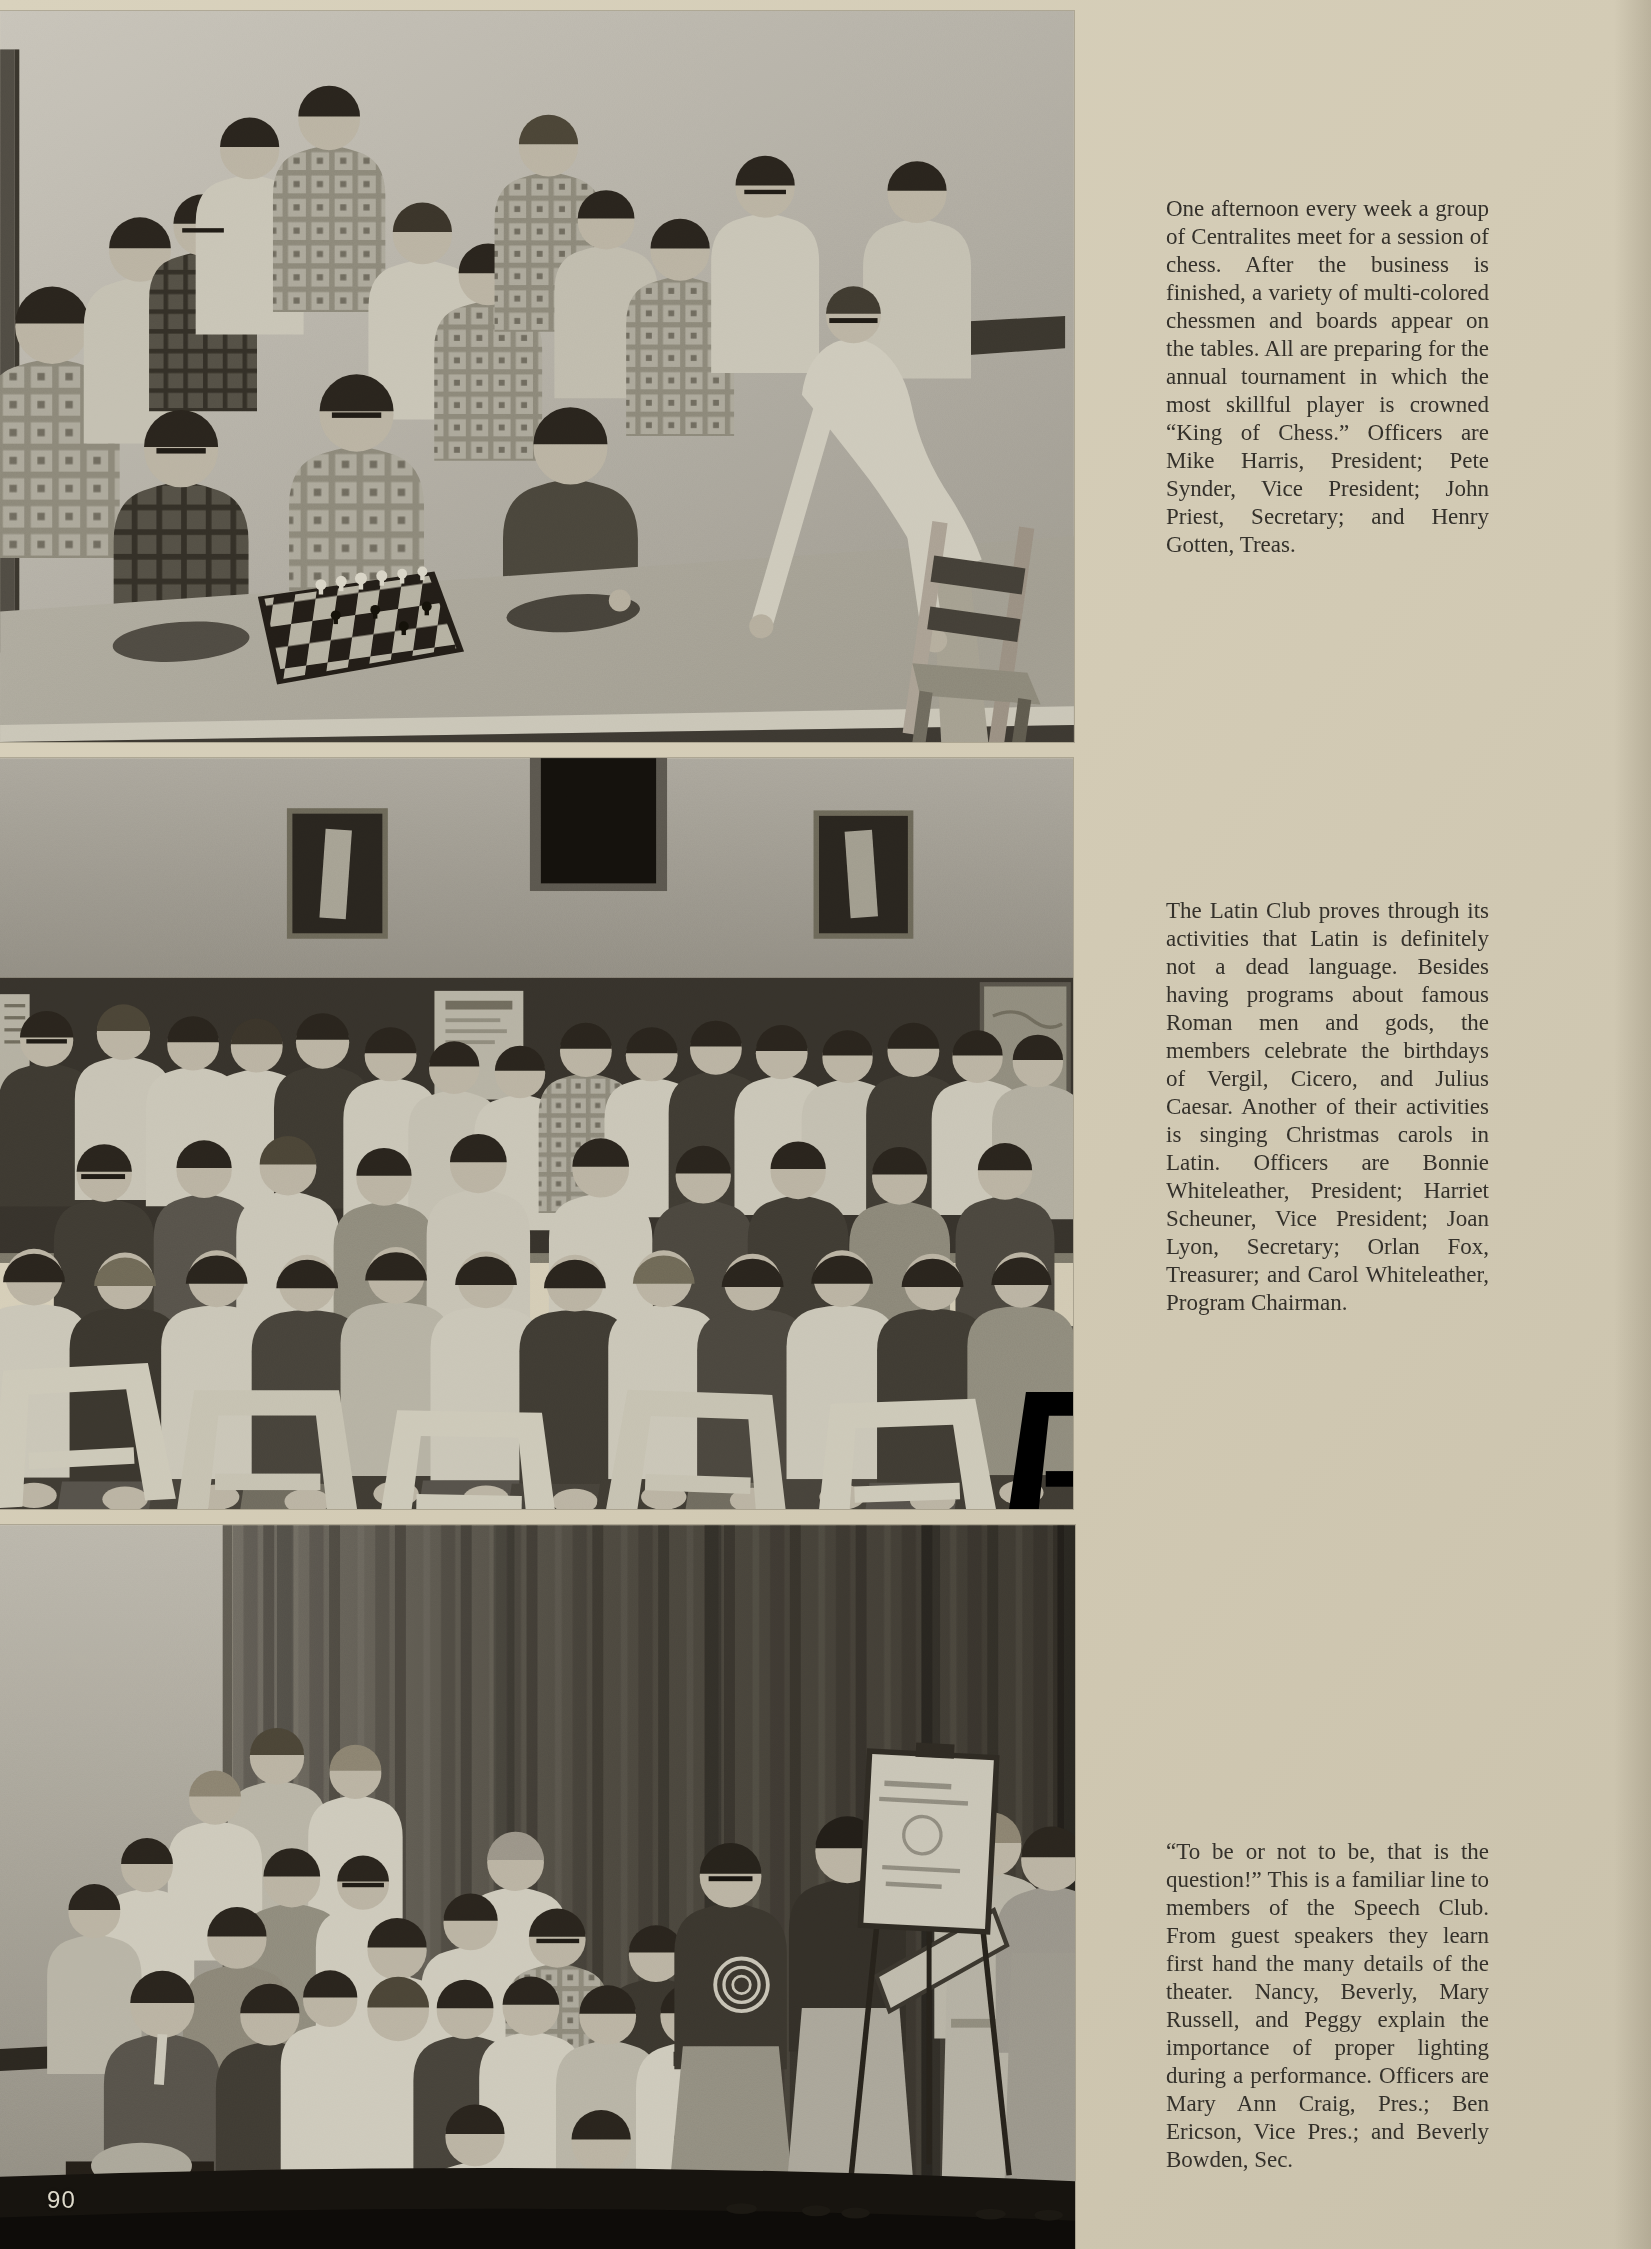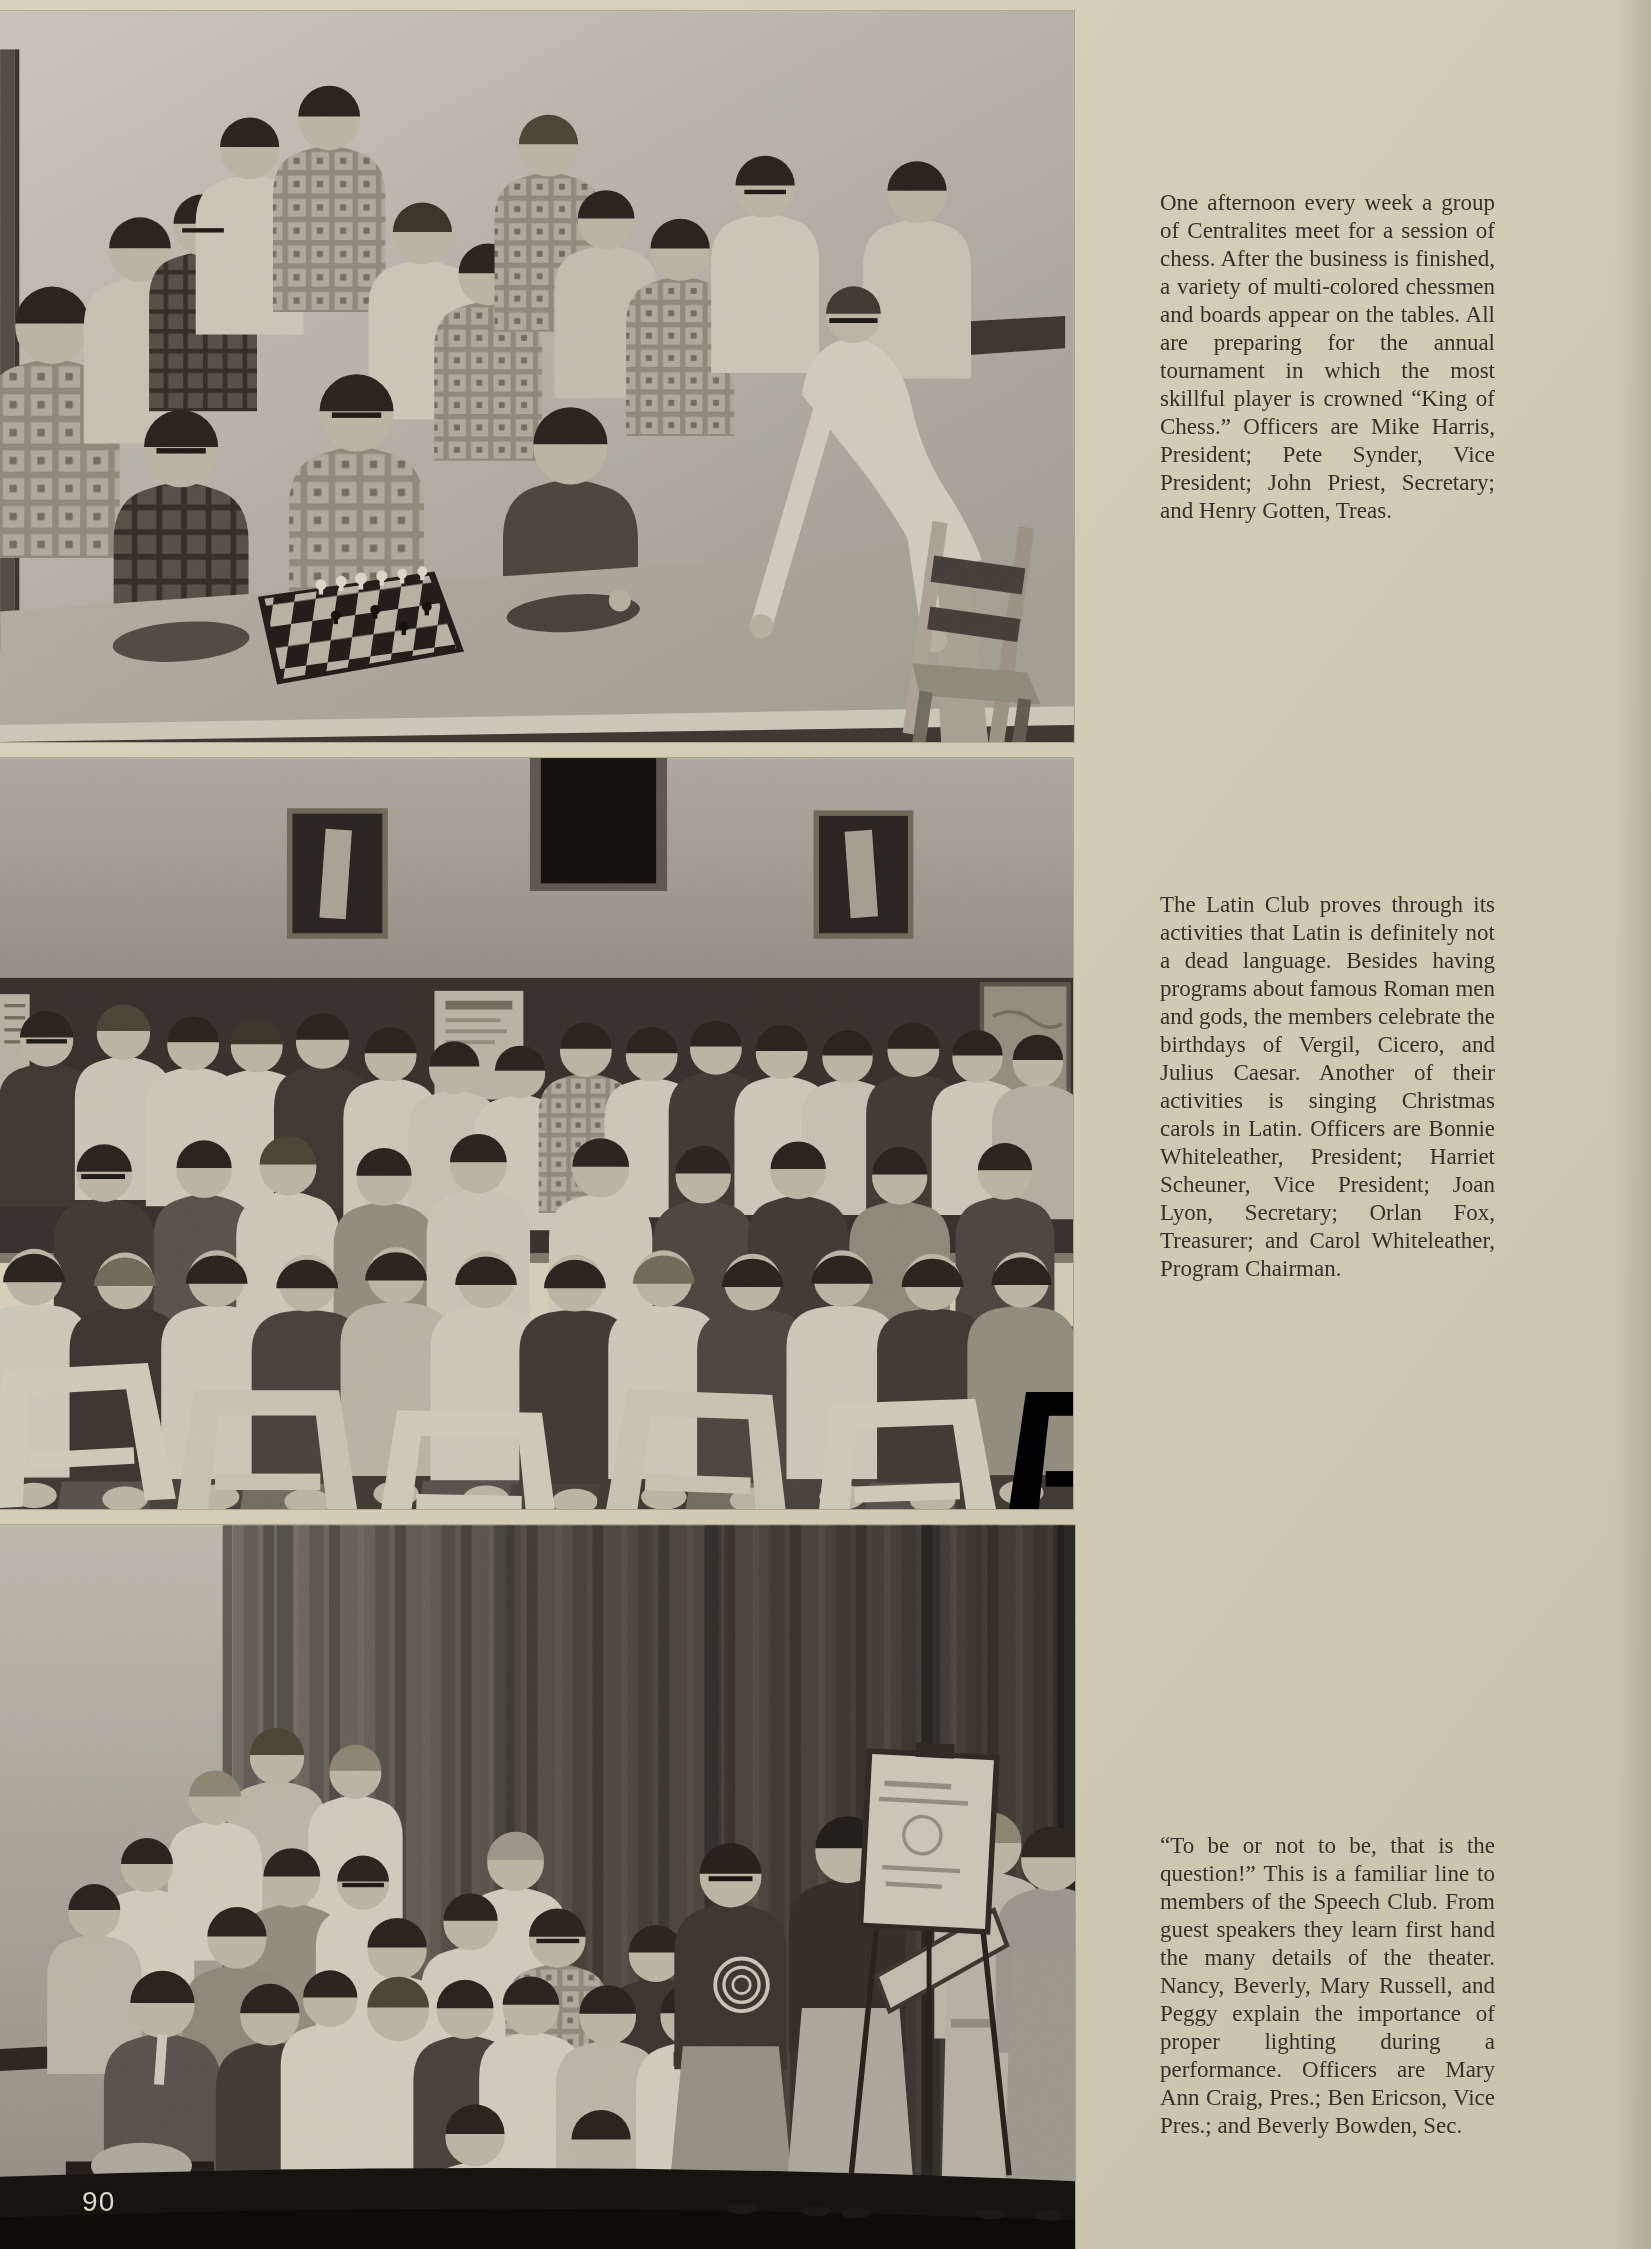--- a/index.html
+++ b/index.html
@@ -17,27 +17,26 @@
     background:linear-gradient(to right,rgba(85,75,55,0),rgba(85,75,55,0.20));
     pointer-events:none;
   }
   .photo{position:absolute;outline:0.5px solid rgba(55,50,40,0.25);}
   .photo svg{display:block;}
   .caption{
     position:absolute;left:1152px;width:351px;
     font-size:23px;line-height:28px;color:#34312b;
     text-align:justify;
   }
-  .caption p{margin:8px;}
+  .caption p{margin:14px;}
   .pagenum{
     position:absolute;left:47px;top:2186px;
     font-family:"Liberation Sans","DejaVu Sans",sans-serif;
-    font-size:28px;font-weight:400;color:#ddd9ca;letter-spacing:1.1px;
+    font-size:24px;font-weight:400;color:#ddd9ca;letter-spacing:1.1px;
     text-shadow:0 0 3.3px rgba(0,0,0,0.35);
-    margin-left:35px;
   }
   .noise{mix-blend-mode:overlay;}
 </style>
 </head>
 <body>
 
 <div class="page">
 
   <svg width="0" height="0" style="position:absolute" aria-hidden="true">
     <defs>

